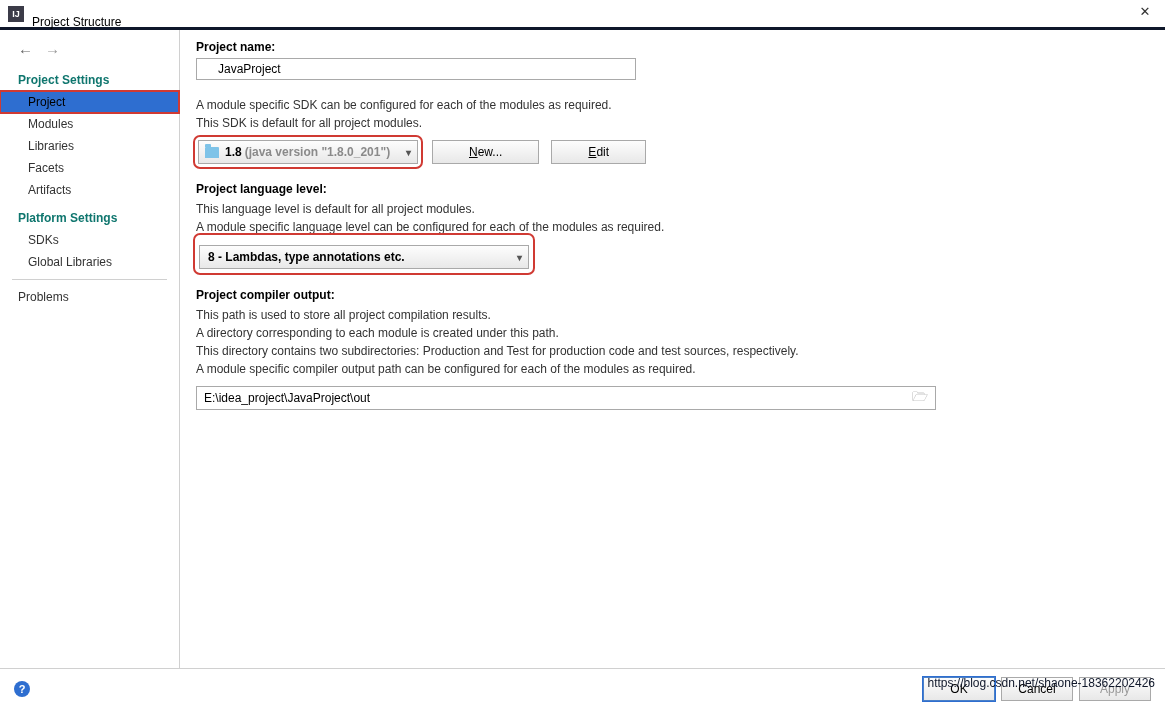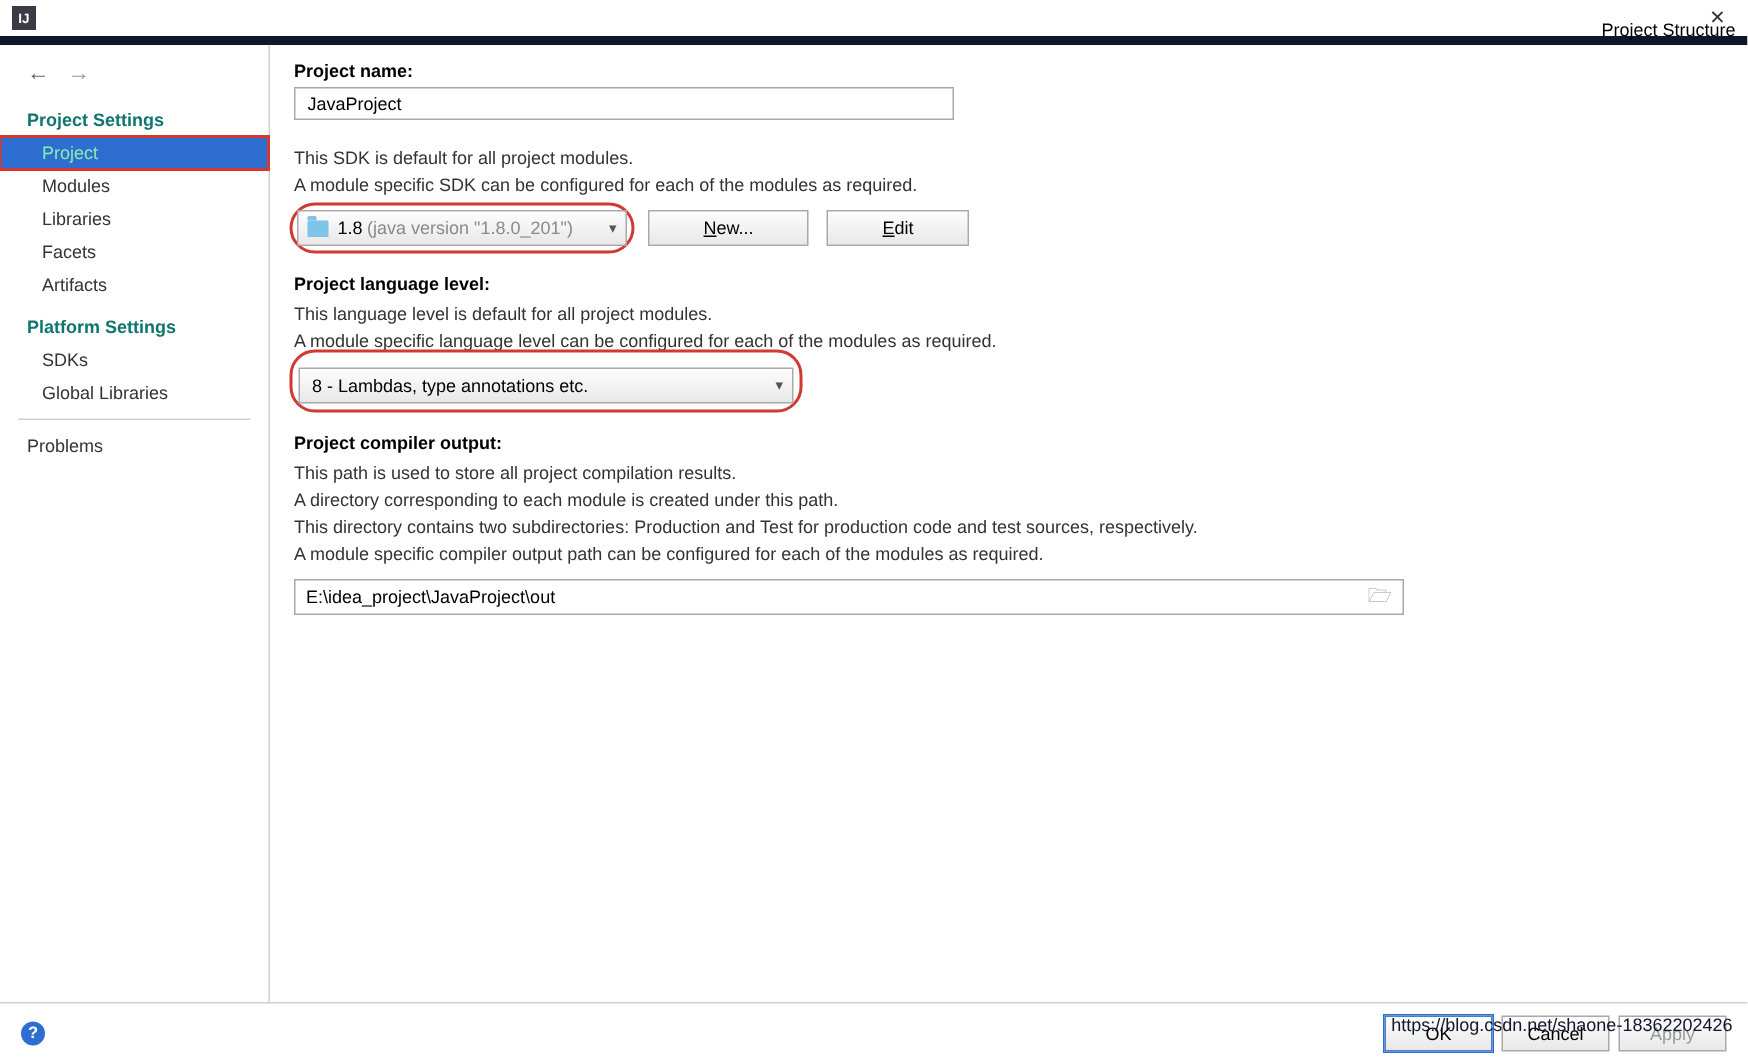--- a/index.html
+++ b/index.html
@@ -1,52 +1,52 @@
 <!DOCTYPE html>
 <html><head>
   <meta charset="utf-8">
   <style>
     * { box-sizing: border-box; margin: 0; padding: 0; font-family: "Segoe UI", Tahoma, sans-serif; }
     body { width: 1165px; height: 708px; background: #fff; overflow: hidden; font-size: 12px; color: #000; }
     
-    .titlebar { height: 30px; border-bottom: 6px solid #0f172a; display: flex; align-items: center; padding: 0 8px; position: relative; justify-content: space-between; }
+    .titlebar { height: 30px; border-bottom: 3px solid #0f172a; display: flex; align-items: center; padding: 0 8px; position: relative; }
     .titlebar-icon { width: 16px; height: 16px; background: #3b3b48; margin-right: 8px; display: flex; align-items: center; justify-content: center; }
     .titlebar-icon span { color: #fff; font-size: 9px; font-weight: bold; }
     .titlebar-title { font-size: 12px; color: #000; margin-top: 16px; }
     .titlebar-close { position: absolute; right: 10px; top: 4px; width: 20px; height: 20px; font-size: 13px; text-align: center; cursor: pointer; color: #333; }
     
     .dialog-body { height: 638px; display: flex; }
     
     .sidebar { width: 180px; border-right: 1px solid #d0d0d0; padding: 10px 0; }
     .nav-arrows { display: flex; gap: 12px; padding: 0 18px 12px; color: #999; font-size: 15px; }
     .nav-arrows span:first-child { color: #666; }
     .sidebar-heading { font-weight: bold; color: #0f766e; padding: 4px 18px; font-size: 12px; }
     .sidebar-item { padding: 4px 28px; cursor: pointer; color: #333; }
-    .sidebar-item.selected { background: #2e6ed0; color: #86efac; }
+    .sidebar-item.selected { background: #2e6ed0; color: #000000; }
     .sidebar-item.selected-outline { outline: 2px solid #d03a33; outline-offset: -1px; }
     .sidebar-sep { border-top: 1px solid #d0d0d0; margin: 6px 12px; }
     
     .main { flex: 1; padding: 10px 20px 10px 16px; overflow-y: auto; }
     .field-label { font-weight: bold; font-size: 12px; margin-bottom: 4px; display: block; }
-    .field-input { width: 440px; padding: 3px 8px; border: 1px solid #a9a9a9; font-size: 12px; height: 22px; }
+    .field-input { width: 440px; padding: 3px 21px; border: 1px solid #a9a9a9; font-size: 12px; height: 22px; }
     
     .section { margin-top: 16px; }
     .help-text { font-size: 12px; color: #333; line-height: 1.5; }
     
     .sdk-row { display: flex; align-items: center; gap: 12px; margin-top: 6px; }
     .sdk-select { width: 220px; height: 24px; border: 1px solid #a9a9a9; background: linear-gradient(#fdfdfd,#e8e8e8); display: flex; align-items: center; padding: 0 6px; position: relative; cursor: pointer; }
     .sdk-select .folder-icon { width: 14px; height: 11px; background: #7ec3e8; margin-right: 6px; border-radius: 1px 1px 0 0; position: relative; }
     .sdk-select .folder-icon::before { content: ""; position: absolute; top: -3px; left: 0; width: 6px; height: 3px; background: #7ec3e8; border-radius: 1px 1px 0 0; }
     .sdk-select .ver { color: #000; }
     .sdk-select .par { color: #8a8a8a; margin-left: 3px; }
     .sdk-select .chev { position: absolute; right: 6px; color: #555; font-size: 10px; }
     .link-btn { background: linear-gradient(#fdfdfd,#e8e8e8); border: 1px solid #a9a9a9; height: 24px; padding: 0 36px; font-size: 12px; cursor: pointer; }
     .link-btn u { text-decoration: underline; }
     
-    .red-box { outline: 2px solid #d03a33; outline-offset: 1px; border-radius: 14px; }
+    .red-box { outline: 2px solid #d03a33; outline-offset: 1px; border-radius: 4px; font-weight: bold; }
     
     .lang-select { width: 330px; height: 24px; border: 1px solid #a9a9a9; background: linear-gradient(#fdfdfd,#e8e8e8); display: flex; align-items: center; padding: 0 8px; position: relative; cursor: pointer; margin-top: 6px; }
     .lang-select .chev { position: absolute; right: 6px; color: #555; font-size: 10px; }
     .lang-wrap { display: inline-block; padding: 3px; }
     
     .output-input { width: 740px; padding: 3px 7px; border: 1px solid #a9a9a9; font-size: 12px; height: 24px; margin-top: 8px; display: flex; align-items: center; }
     .output-input .path { flex: 1; }
     .output-input .folder-btn { color: #999; font-size: 13px; }
     
     .footer { height: 40px; border-top: 1px solid #d0d0d0; display: flex; align-items: center; padding: 0 14px; }
@@ -86,22 +86,22 @@
     <div class="sidebar-item">Global Libraries</div>
     <div class="sidebar-sep"></div>
     <div class="sidebar-item" style="padding-left:18px">Problems</div>
   </div>
 
   <div class="main">
     <label class="field-label">Project name:</label>
     <input class="field-input" value="JavaProject" style="">
 
     <div class="section">
+      <div class="help-text">A module specific SDK can be configured for each of the modules as required.</div>
       <div class="help-text">This SDK is default for all project modules.</div>
-      <div class="help-text">A module specific SDK can be configured for each of the modules as required.</div>
       <div class="sdk-row">
         <span class="red-box" style="padding:2px;display:inline-block;">
           <div class="sdk-select">
             <span class="folder-icon"></span>
             <span class="ver">1.8</span>
             <span class="par">(java version "1.8.0_201")</span>
             <span class="chev">▾</span>
           </div>
         </span>
         <button class="link-btn"><u>N</u><span>ew...</span></button>

